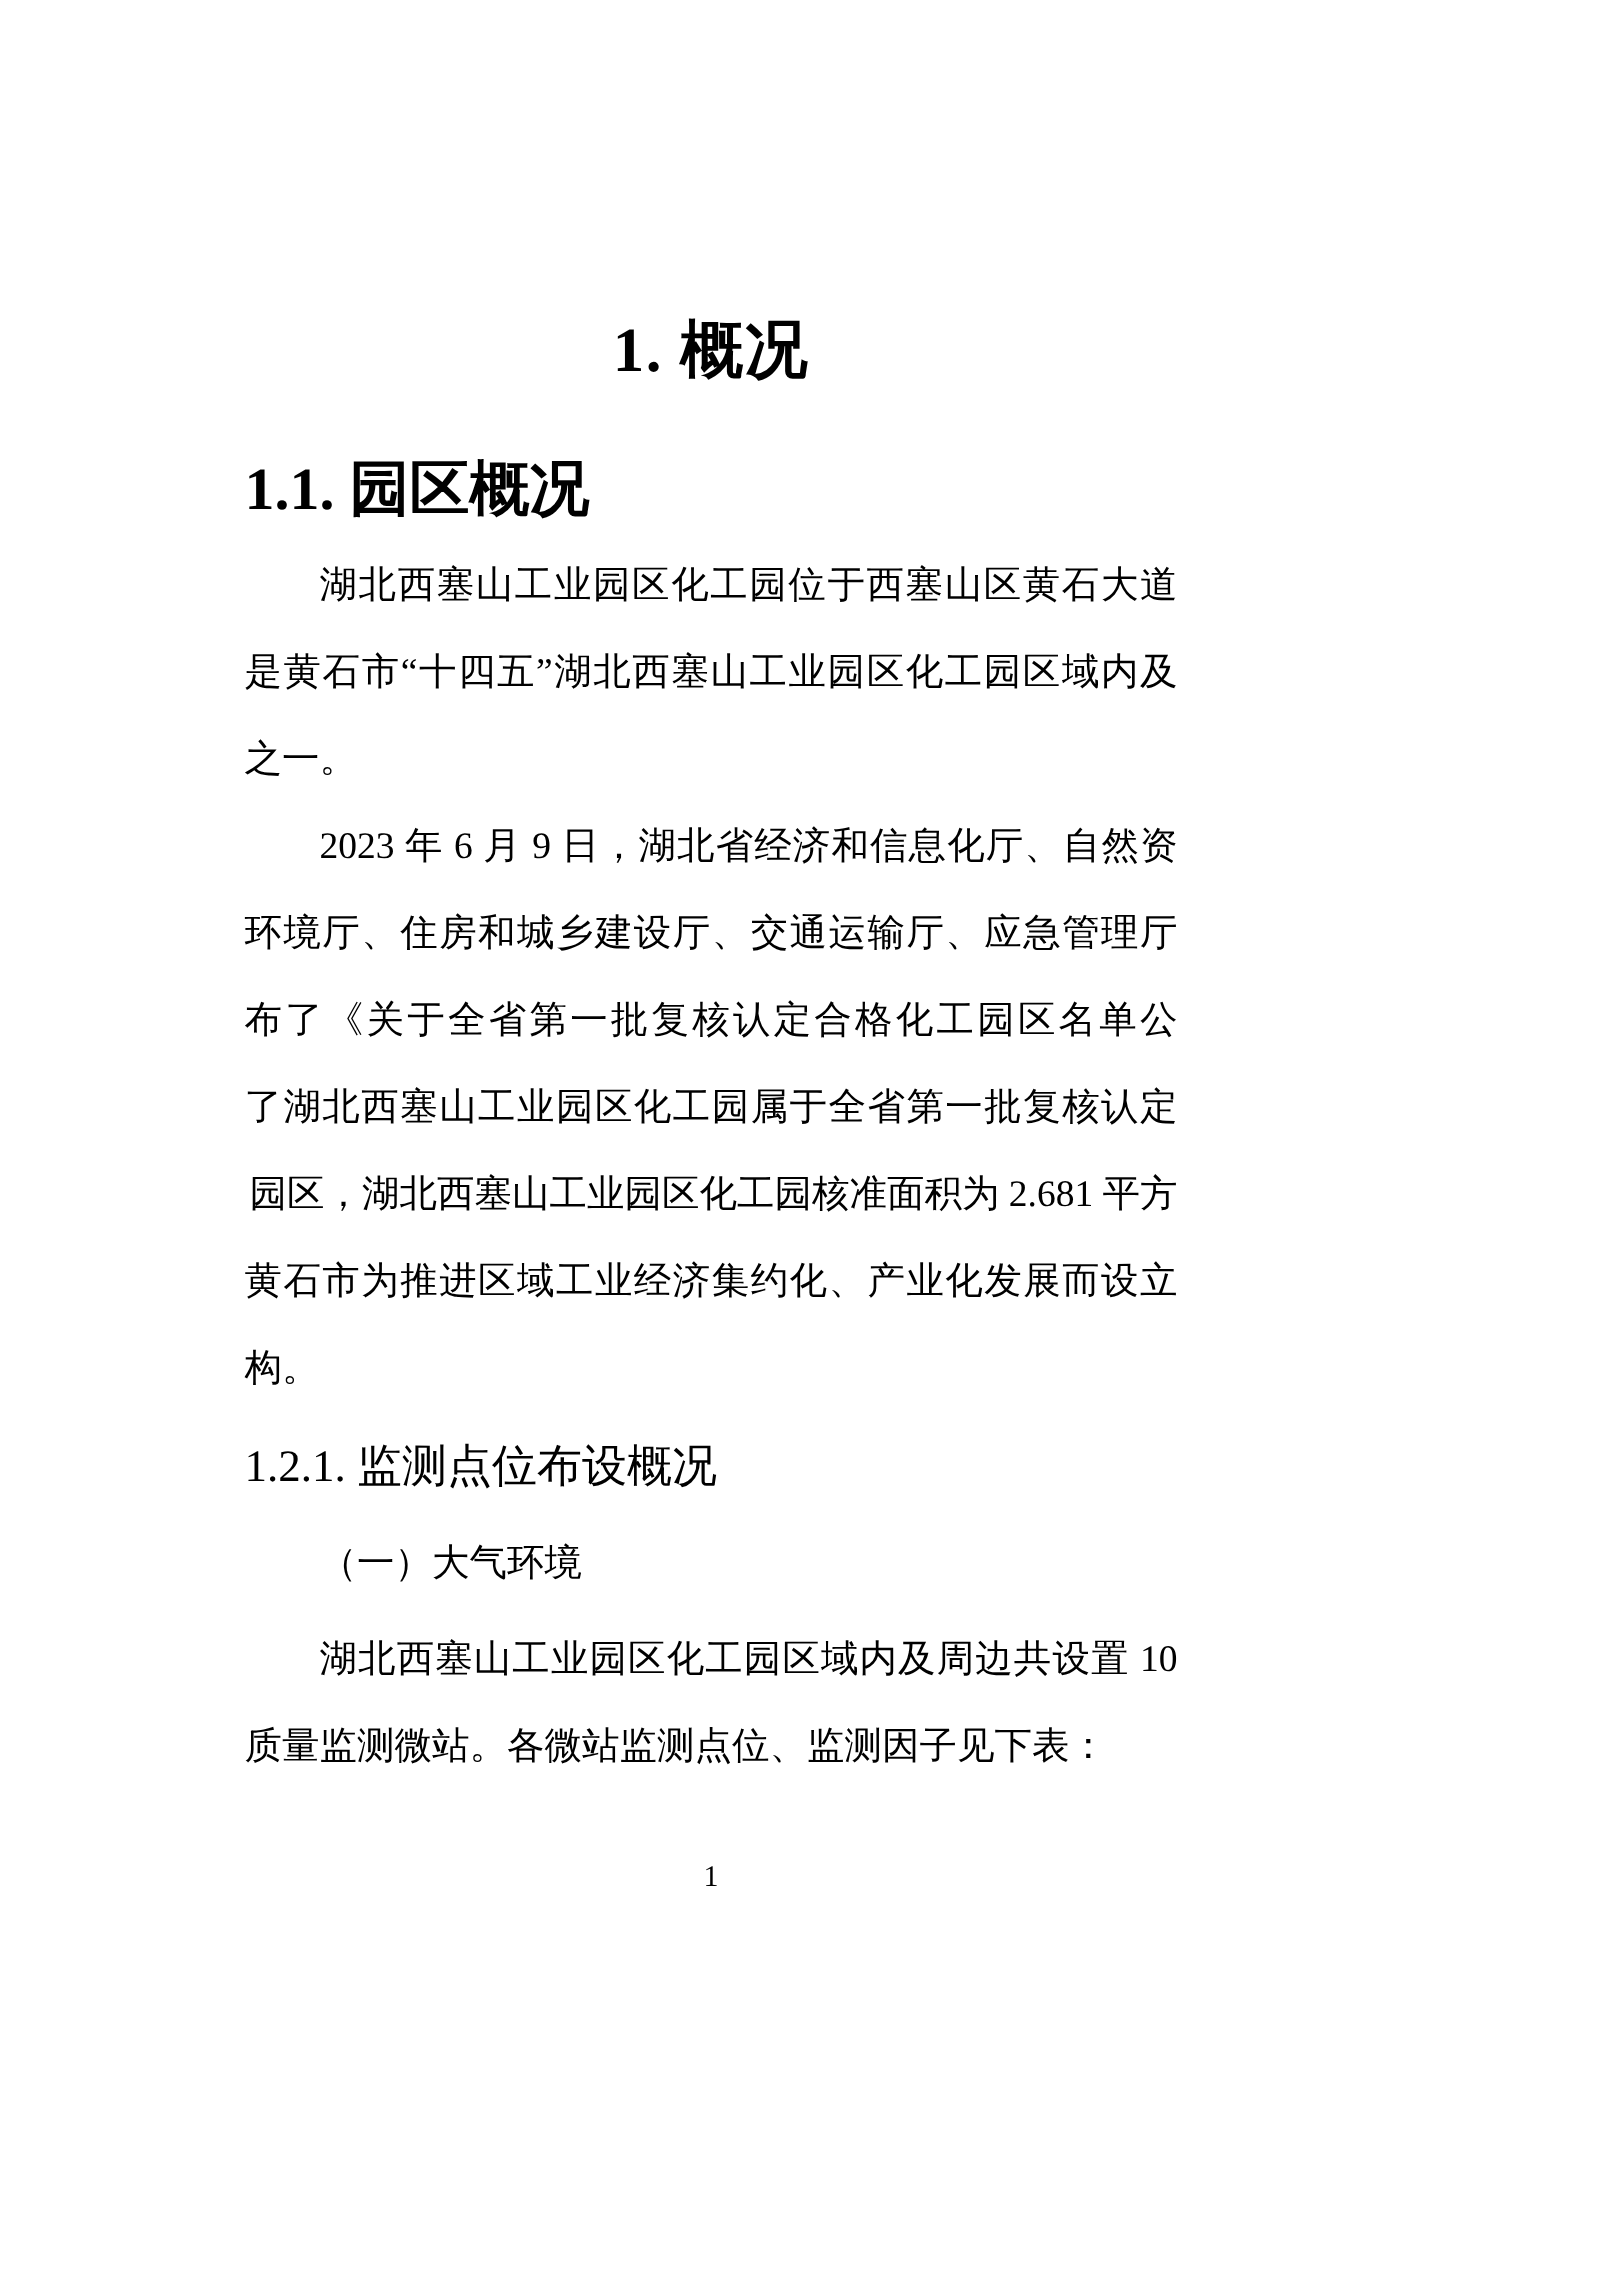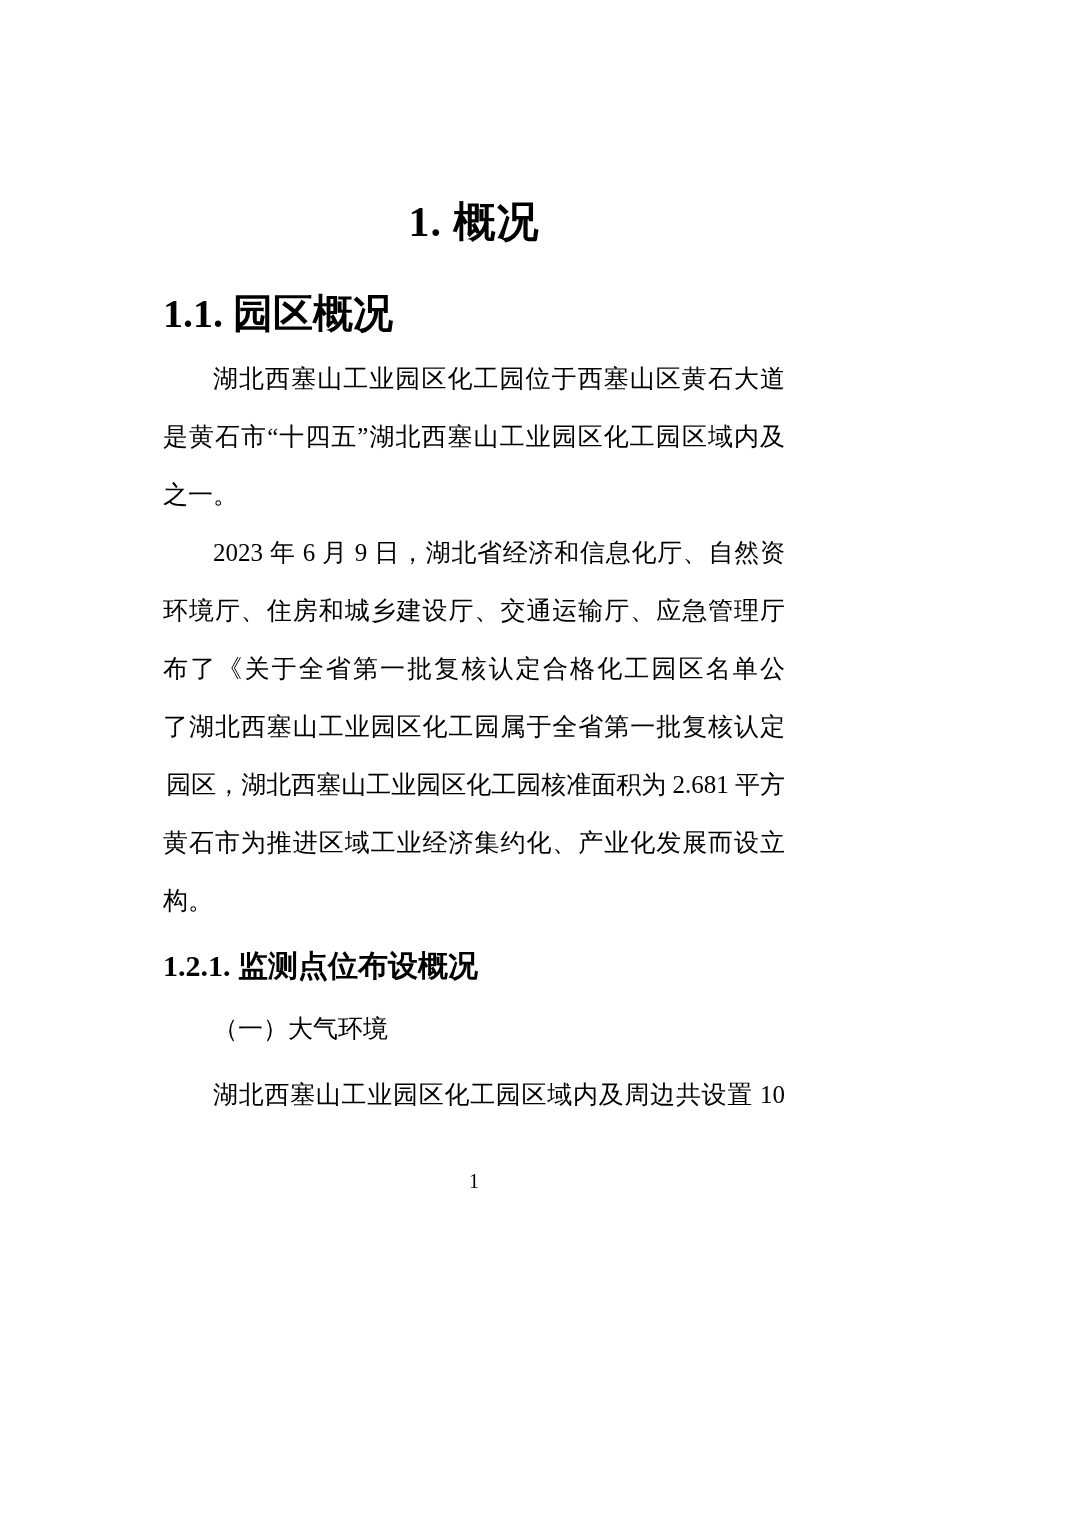--- a/index.html
+++ b/index.html
@@ -3,50 +3,50 @@
 <meta charset="utf-8">
 <style>
   * { margin: 0; padding: 0; box-sizing: border-box; }
   html, body { background: #ffffff; }
   .page {
     position: relative;
     width: 948px;
     height: 1520px;
     background: #ffffff;
     color: #000000;
-    padding: 0 163px;
+    padding: 12px 163px;
     overflow: hidden;
     font-family: "Liberation Serif", "DejaVu Serif", serif;
   }
   .doc-title {
     margin-top: 196px;
     font-size: 42px;
     line-height: 52px;
     font-weight: bold;
     text-align: center;
     letter-spacing: 1px;
   }
   .h-level2 {
     font-size: 40px;
     line-height: 44px;
     font-weight: bold;
     text-align: left;
   }
   .h-level3 {
     font-size: 30px;
     line-height: 44px;
-    font-weight: bold;
+    font-weight: normal;
     text-align: left;
   }
   #heading-1-1 { margin-top: 44px; }
   #heading-1-2 { margin-top: 14px; }
   #heading-1-2-1 { margin-top: 14px; }
   .para { margin: 0; }
   .para-first { margin-top: 14px; }
-  .para-sub { margin-top: 14px; font-family: Liberation Mono, monospace; }
+  .para-sub { margin-top: 14px; }
   .para-cont { margin-top: 6px; }
   .line {
     font-size: 25px;
     line-height: 58px;
     height: 58px;
     overflow: hidden;
     text-align: justify;
     text-align-last: justify;
   }
   .line.indent { text-indent: 2em; }
@@ -88,17 +88,18 @@
 
 
   <h3 class="h-level3" id="heading-1-2-1">1.2.1. 监测点位布设概况</h3>
 
   <div class="para para-sub">
     <div class="line indent last">（一）大气环境</div>
   </div>
 
   <div class="para para-cont">
     <div class="line indent">湖北西塞山工业园区化工园区域内及周边共设置 10 个大气环境</div>
+    <div class="line last">质量监测微站。各微站监测点位、监测因子见下表：</div>
   </div>
 
   <div class="page-number">1</div>
 
 </div>
 
 </body></html>

